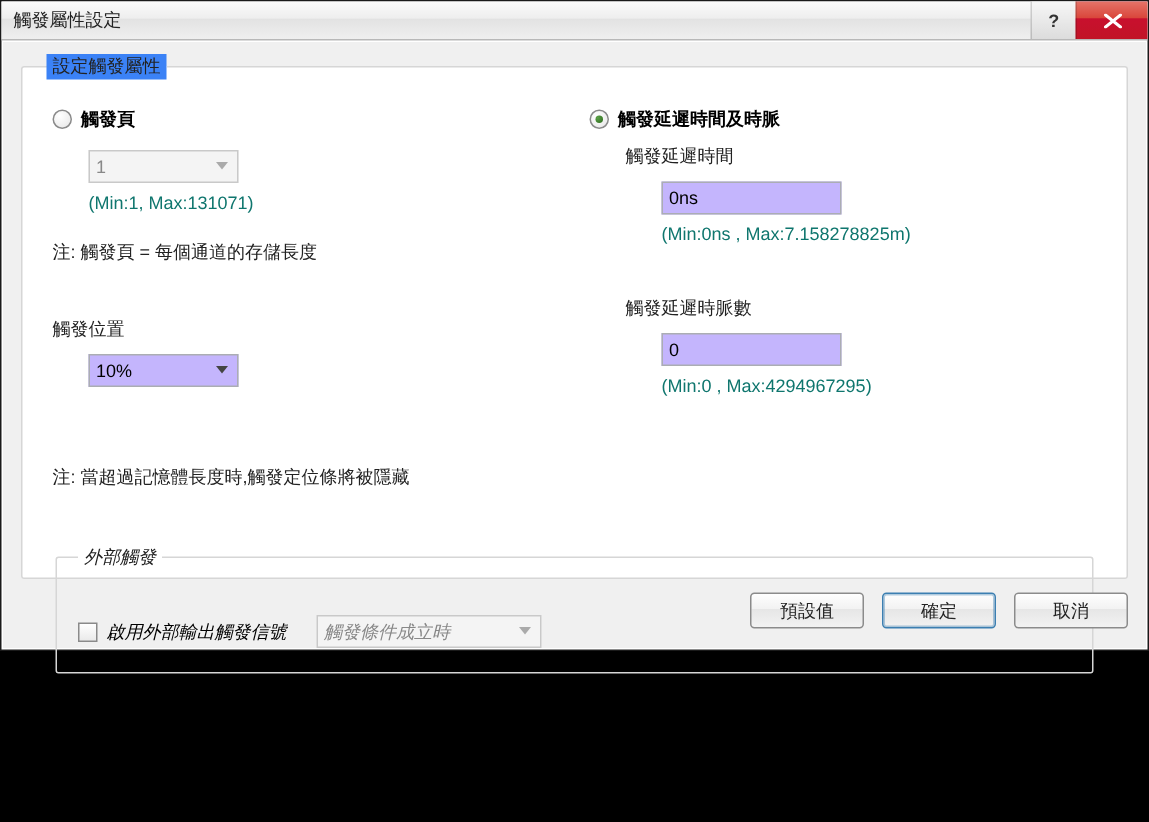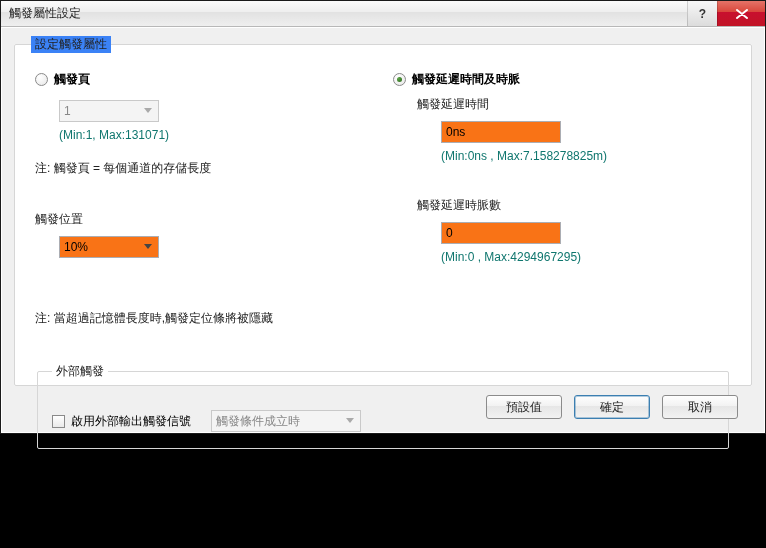--- a/index.html
+++ b/index.html
@@ -103,21 +103,21 @@
   .subgroup {
     margin-left: 24px;
   }
   .sub-label {
     color: #222;
     margin: 6px 0 4px 0;
   }
   .combo, .text-input, .select-native {
     height: 22px;
     border: 1px solid #abadb3;
-    background: #f97316;
+    background: #c4b5fd;
     display: inline-flex;
     align-items: center;
     padding: 0 4px;
     font-size: 12px;
     position: relative;
   }
   .combo.disabled, .text-input.disabled {
     background: #f4f4f4;
     color: #888;
     border-color: #c9c9c9;
@@ -139,41 +139,42 @@
     color: #222;
     margin-top: 18px;
   }
   .sect-gap { height: 28px; }
 
   .fieldset-ext {
     margin-top: 36px;
     border: 1px solid #d6d6d6;
     border-radius: 2px;
     padding: 14px 14px 16px 14px;
+    font-style: italic;
   }
   .fieldset-ext > legend {
     padding: 0 4px;
     color: #222;
   }
   .check-row {
     display: flex;
     align-items: center;
     gap: 6px;
     margin-top: 16px;
   }
   .checkbox {
     width: 13px; height: 13px;
     border: 1px solid #8a8a8a;
     background: linear-gradient(to bottom,#fff,#eaeaea);
     flex-shrink: 0;
   }
 
   .footer {
     position: absolute;
-    left: 10px; right: 26px; bottom: 10px;
+    left: 10px; right: 12px; bottom: 10px;
     height: 30px;
     display: flex;
     justify-content: flex-end;
     gap: 12px;
     align-items: center;
   }
   .btn {
     min-width: 76px;
     height: 24px;
     border: 1px solid #8b8b8b;

